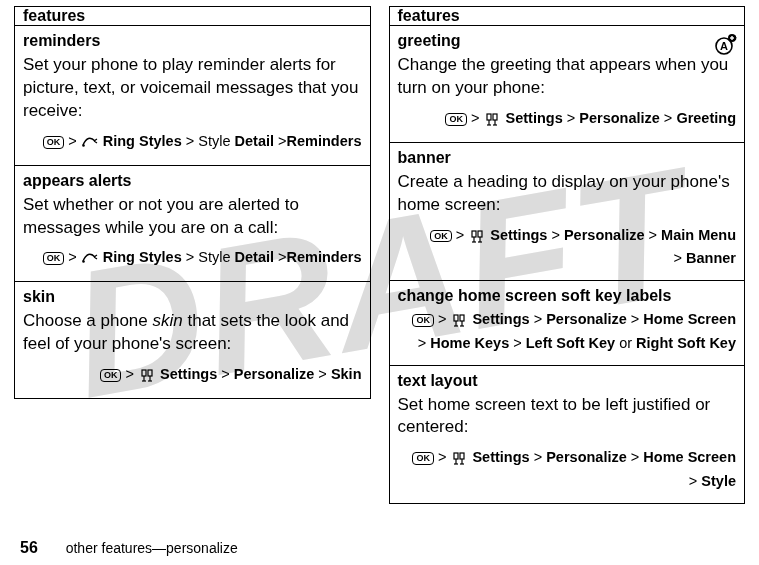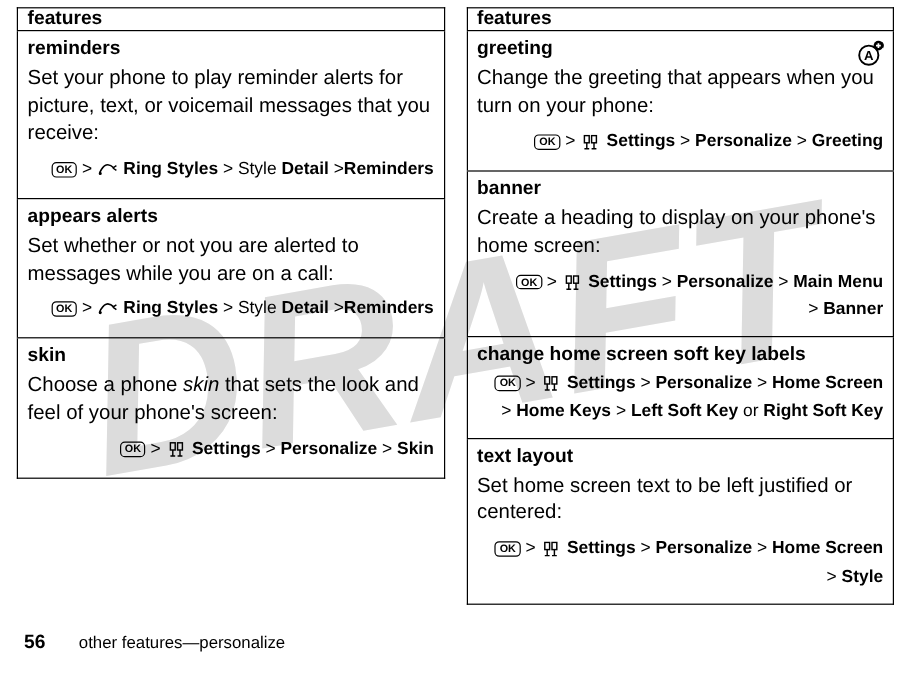--- a/index.html
+++ b/index.html
@@ -86,21 +86,21 @@
     vertical-align: -2px;
   }
   .settings-icon svg, .ring-icon svg { vertical-align: -2px; }
   .corner-icon {
     position: absolute;
     top: 6px;
     right: 6px;
   }
   .footer {
     position: absolute;
-    bottom: 20px;
+    bottom: 8px;
     left: 20px;
     font-size: 14px;
     z-index: 1;
   }
   .footer .pg {
     font-weight: bold;
     font-size: 16px;
     margin-right: 24px;
   }
 </style>

